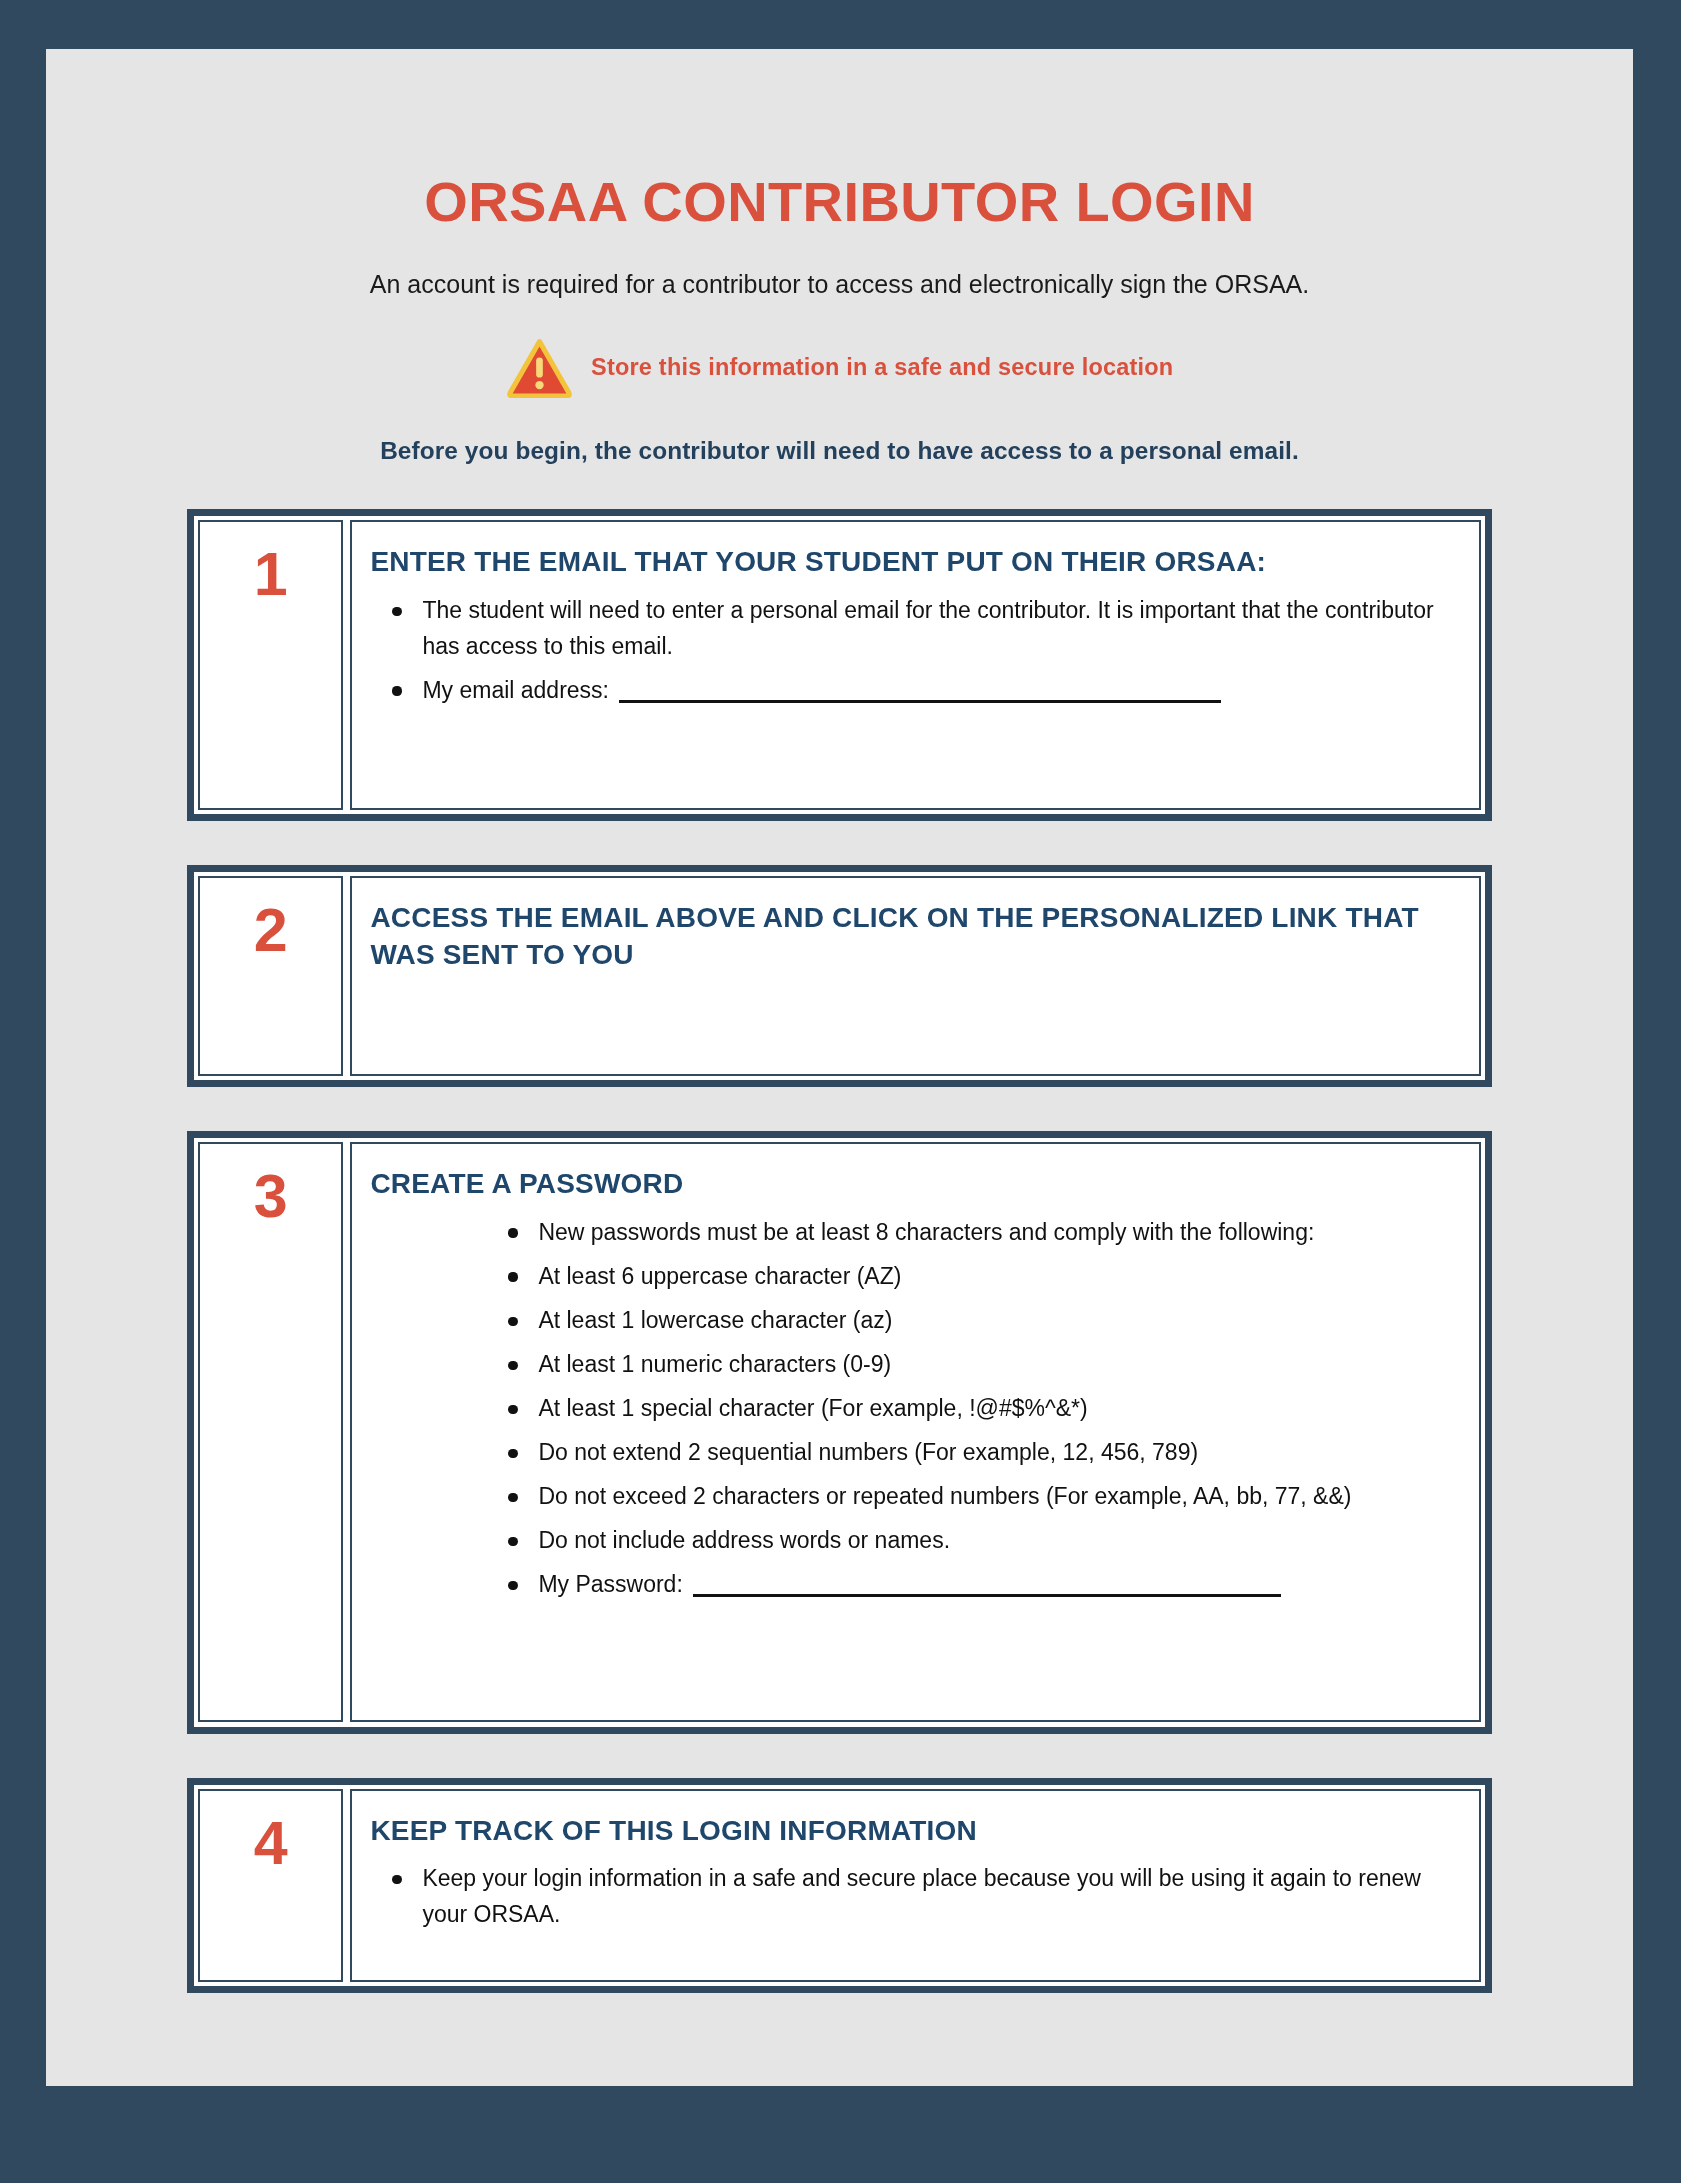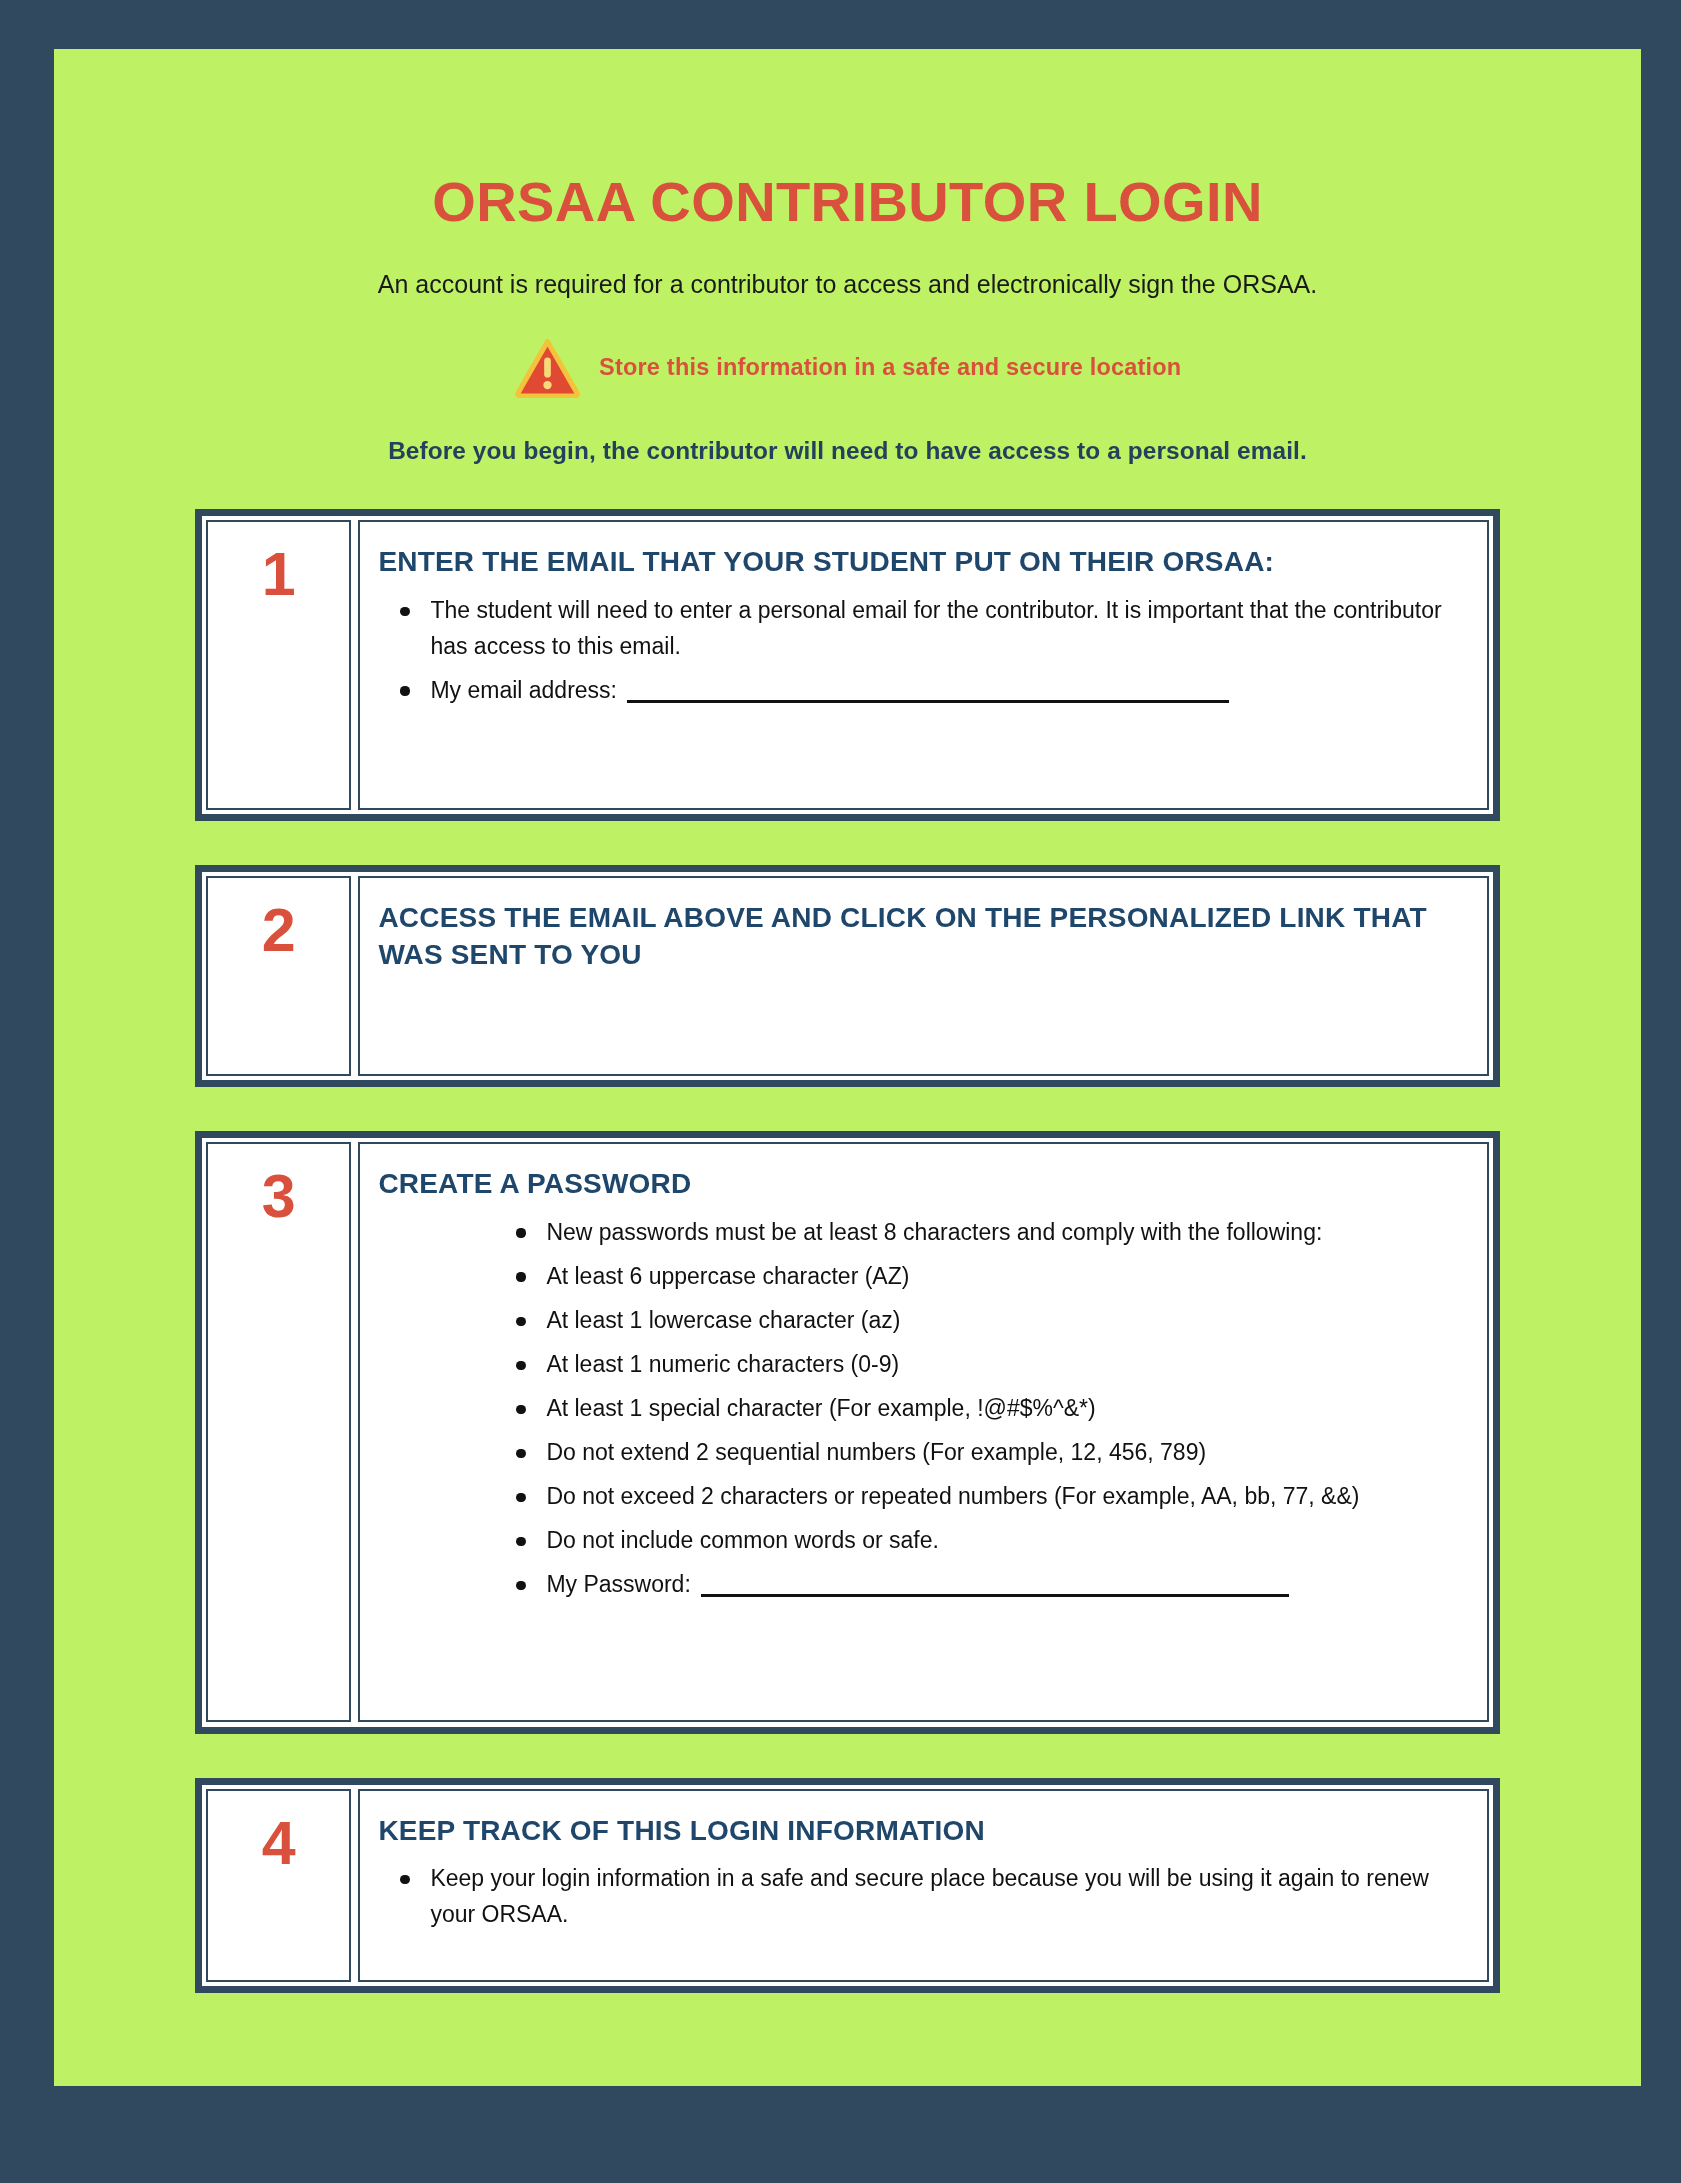--- a/index.html
+++ b/index.html
@@ -15,25 +15,25 @@
   .page {
     position: relative;
     width: 1681px;
     height: 2183px;
     background: #31495f;   
     box-sizing: border-box;
     overflow: hidden;
   }
   .sheet {
     position: absolute;
-    left: 54px;
+    left: 46px;
     top: 49px;
     width: 1587px;
     height: 2037px;
-    background: #bef264;
+    background: #e5e5e5;
   }
 
   
   .doc-title {
     margin: 0;
     padding-top: 124px;
     text-align: center;
     color: #d9503c;
     font-size: 56px;
     font-weight: bold;
@@ -224,21 +224,21 @@
         <div class="step-body-cell">
           <p class="step-heading">CREATE A PASSWORD</p>
           <ul class="bullets indented">
             <li>New passwords must be at least 8 characters and comply with the following:</li>
             <li>At least 6 uppercase character (AZ)</li>
             <li>At least 1 lowercase character (az)</li>
             <li>At least 1 numeric characters (0-9)</li>
             <li>At least 1 special character (For example, !@#$%^&amp;*)</li>
             <li>Do not extend 2 sequential numbers (For example, 12, 456, 789)</li>
             <li>Do not exceed 2 characters or repeated numbers (For example, AA, bb, 77, &amp;&amp;)</li>
-            <li>Do not include common words or safe.</li>
+            <li>Do not include address words or names.</li>
             <li><span>My Password:</span><span class="fill-line password"></span></li>
           </ul>
           <div class="pad-bottom-lg"></div>
         </div>
       </div>
 
       <div class="step">
         <div class="step-num-cell">
           <span class="step-num">4</span>
         </div>

